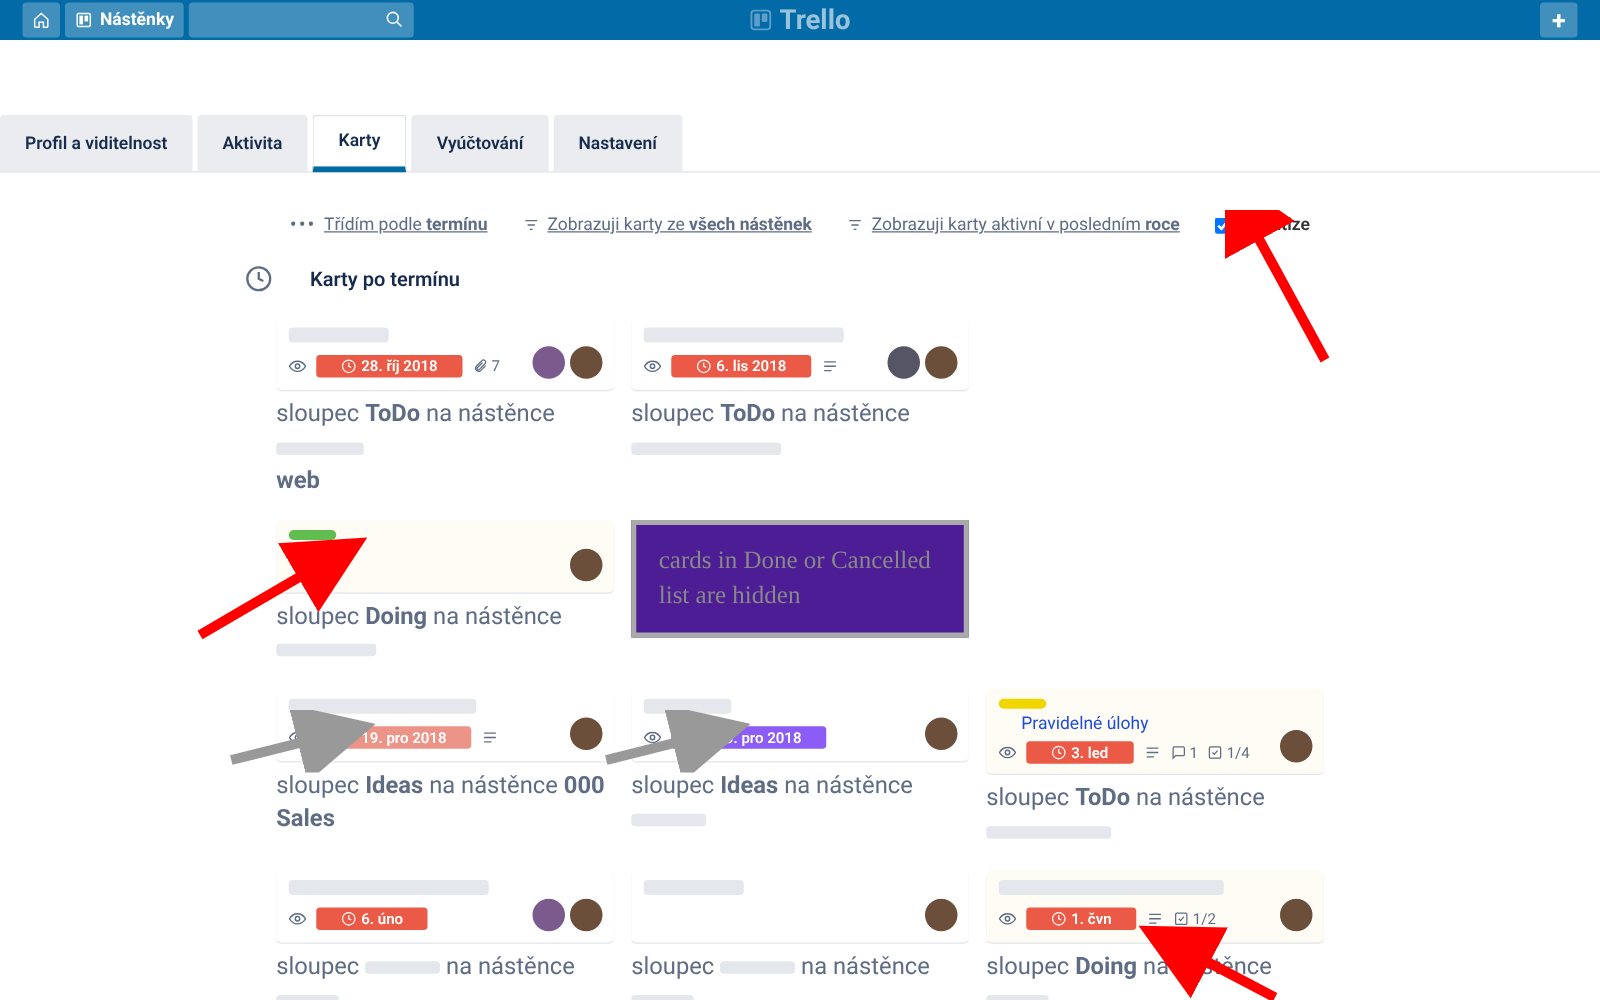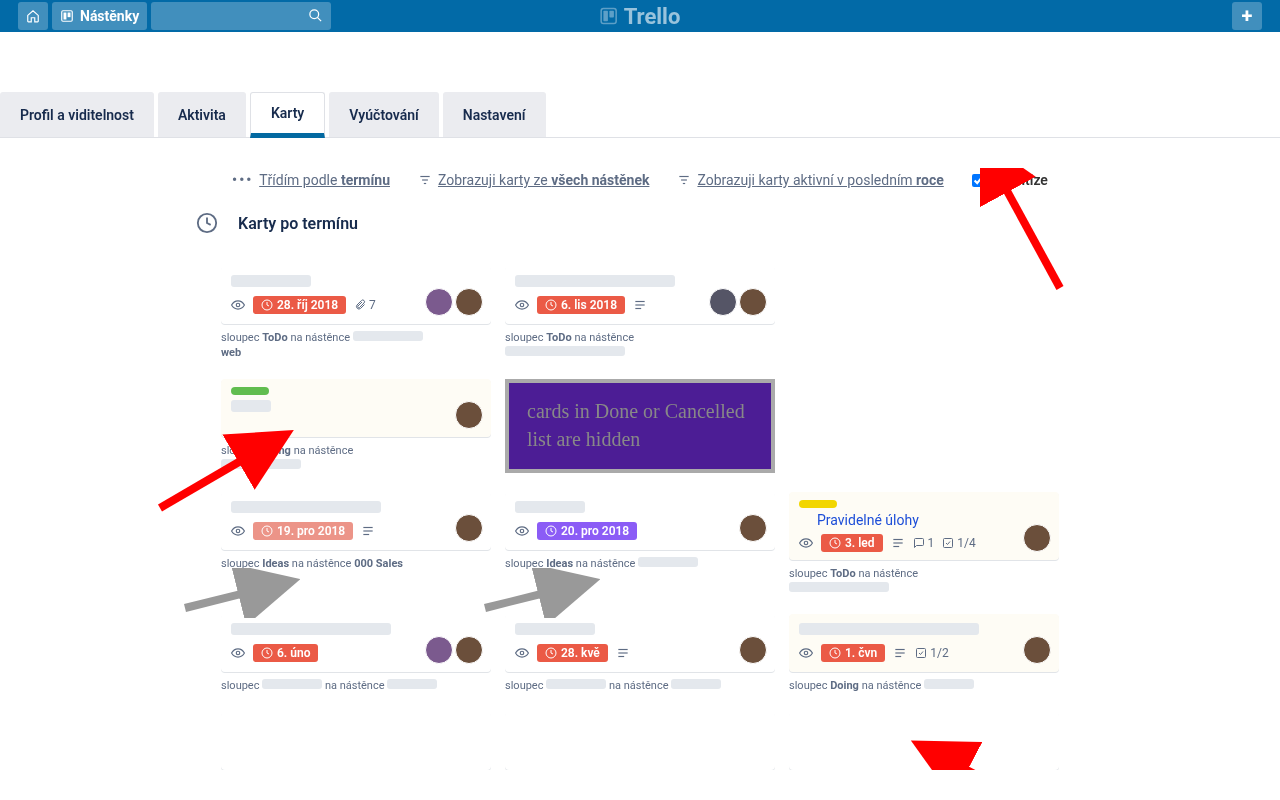--- a/index.html
+++ b/index.html
@@ -21,36 +21,36 @@
 .tab{background:var(--grey);border:none;padding:12px 20px;font-size:14px;font-weight:600;color:var(--txt);border-radius:3px 3px 0 0;cursor:pointer;}
 .tab.active{background:#fff;border:1px solid var(--border);border-bottom:5px solid #0369a1;margin-bottom:-1px;}
 
 .content{max-width:900px;margin:0 auto;padding:0 6px;}
 .filterbar{display:flex;gap:28px;padding:34px 0 24px;align-items:center;justify-content:center;color:var(--txt2);font-size:14px;}
 .filterbar a{color:var(--txt2);text-decoration:underline;}
 .filterbar b{font-weight:700;}
 .fb-item{display:flex;align-items:center;gap:6px;}
 .prio-wrap{display:flex;align-items:center;gap:6px;font-weight:600;color:#333;}
 
-.sec-head{display:flex;align-items:center;gap:20px;font-size:16px;font-weight:600;color:var(--txt);margin-bottom:32px;}
+.sec-head{display:flex;align-items:center;gap:30px;font-size:16px;font-weight:600;color:var(--txt);margin-bottom:20px;}
 
 .cards{display:grid;grid-template-columns:repeat(3,270px);gap:18px 14px;justify-content:center;position:relative;}
 .col{display:flex;flex-direction:column;gap:6px;}
 .card{background:#fff;border-radius:4px;box-shadow:0 1px 0 rgba(9,30,66,.12);padding:8px 10px;position:relative;min-height:58px;}
 .card.cream{background:var(--cream);}
 .blur{background:#e4e8ed;border-radius:3px;height:12px;display:inline-block;}
 .badges{display:flex;align-items:center;gap:8px;margin-top:6px;flex-wrap:wrap;}
-.badge-red{background:var(--red);color:#fff;border-radius:3px;padding:2px 8px;font-size:12px;font-weight:600;display:inline-flex;align-items:center;gap:4px;}
+.badge-red{background:var(--red);color:#fff;border-radius:3px;padding:2px 20px;font-size:12px;font-weight:600;display:inline-flex;align-items:center;gap:4px;}
 .txt-ico{color:var(--txt2);font-size:12px;display:inline-flex;align-items:center;gap:3px;}
 .avatars{position:absolute;right:8px;bottom:8px;display:flex;gap:2px;}
 .avatar{width:28px;height:28px;border-radius:50%;background:#6b4f3b;border:1px solid #fff;}
 .avatar.b{background:#7b5a8e;}
 .avatar.c{background:#556;}
 .label-strip{height:8px;width:38px;border-radius:4px;margin-bottom:4px;}
-.meta{color:var(--txt2);font-size:11px;line-height:1.4;}
+.meta{color:var(--txt2);font-size:19px;line-height:1.4;}
 .meta b{font-weight:700;}
 .annot-box{border:4px solid #aaa;background:#4c1d95;padding:14px 18px;color:#888;font-size:20px;font-family:Georgia,serif;line-height:1.4;min-height:94px;}
 
 .arrow{position:absolute;pointer-events:none;}
 .icn{display:inline-block;vertical-align:middle;}
 svg{display:block}
 </style>
 </head>
 <body>
 
@@ -340,42 +340,20 @@
           <div class="avatars">
               <div class="avatar b"></div>
               <div class="avatar"></div>
             </div>
         </div>
         <div class="meta"><span>sloupec </span><span class="blur" style="width:60px;height:10px;"></span><span> na nástěnce</span> <span class="blur" style="width:50px;height:10px;"></span></div>
       </div>
       <div class="col">
         <div class="card">
           <span class="blur" style="width:80px;"></span>
-          <div class="badges">
-            <span class="txt-ico">
-                <svg width="14" height="14" viewBox="0 0 24 24" fill="none" stroke="#5e6c84" stroke-width="2">
-                  <path d="M1 12s4-7 11-7 11 7 11 7-4 7-11 7S1 12 1 12z"></path>
-                  <circle cx="12" cy="12" r="3"></circle>
-                </svg>
-              </span>
-            <span class="badge-red">
-                <svg width="12" height="12" viewBox="0 0 24 24" fill="none" stroke="#fff" stroke-width="2">
-                  <circle cx="12" cy="12" r="10"></circle>
-                  <polyline points="12 6 12 12 16 14"></polyline>
-                </svg>
-                <span>28. kvě</span>
-              </span>
-            <span class="txt-ico">
-                <svg width="14" height="14" viewBox="0 0 24 24" fill="none" stroke="#5e6c84" stroke-width="2">
-                  <line x1="4" y1="6" x2="20" y2="6"></line>
-                  <line x1="4" y1="12" x2="20" y2="12"></line>
-                  <line x1="4" y1="18" x2="14" y2="18"></line>
-                </svg>
-              </span>
-          </div>
           <div class="avatars">
               <div class="avatar"></div>
             </div>
         </div>
         <div class="meta"><span>sloupec </span><span class="blur" style="width:60px;height:10px;"></span><span> na nástěnce</span> <span class="blur" style="width:50px;height:10px;"></span></div>
       </div>
       <div class="col">
         <div class="card cream">
           <span class="blur" style="width:180px;"></span>
           <div class="badges">

